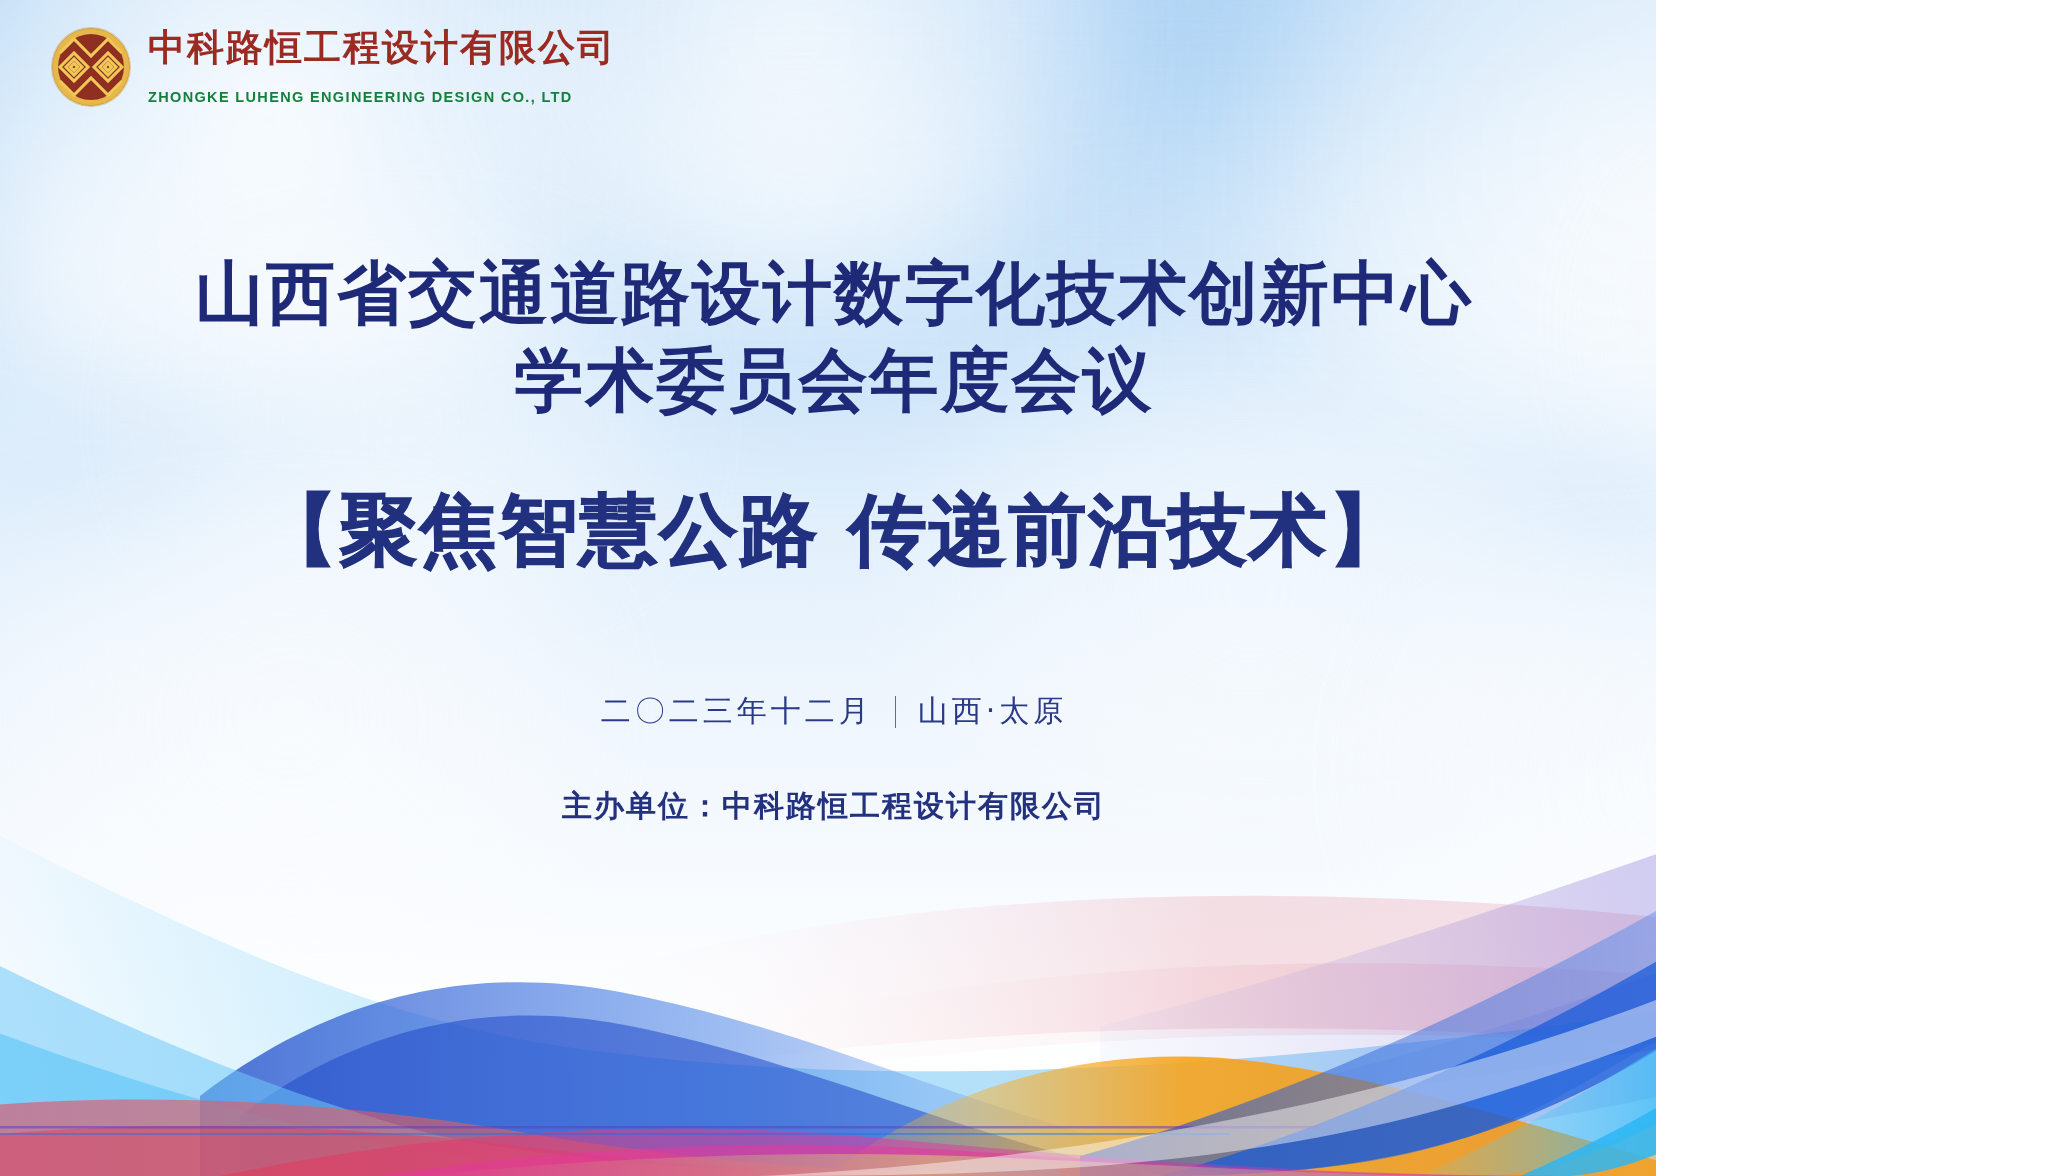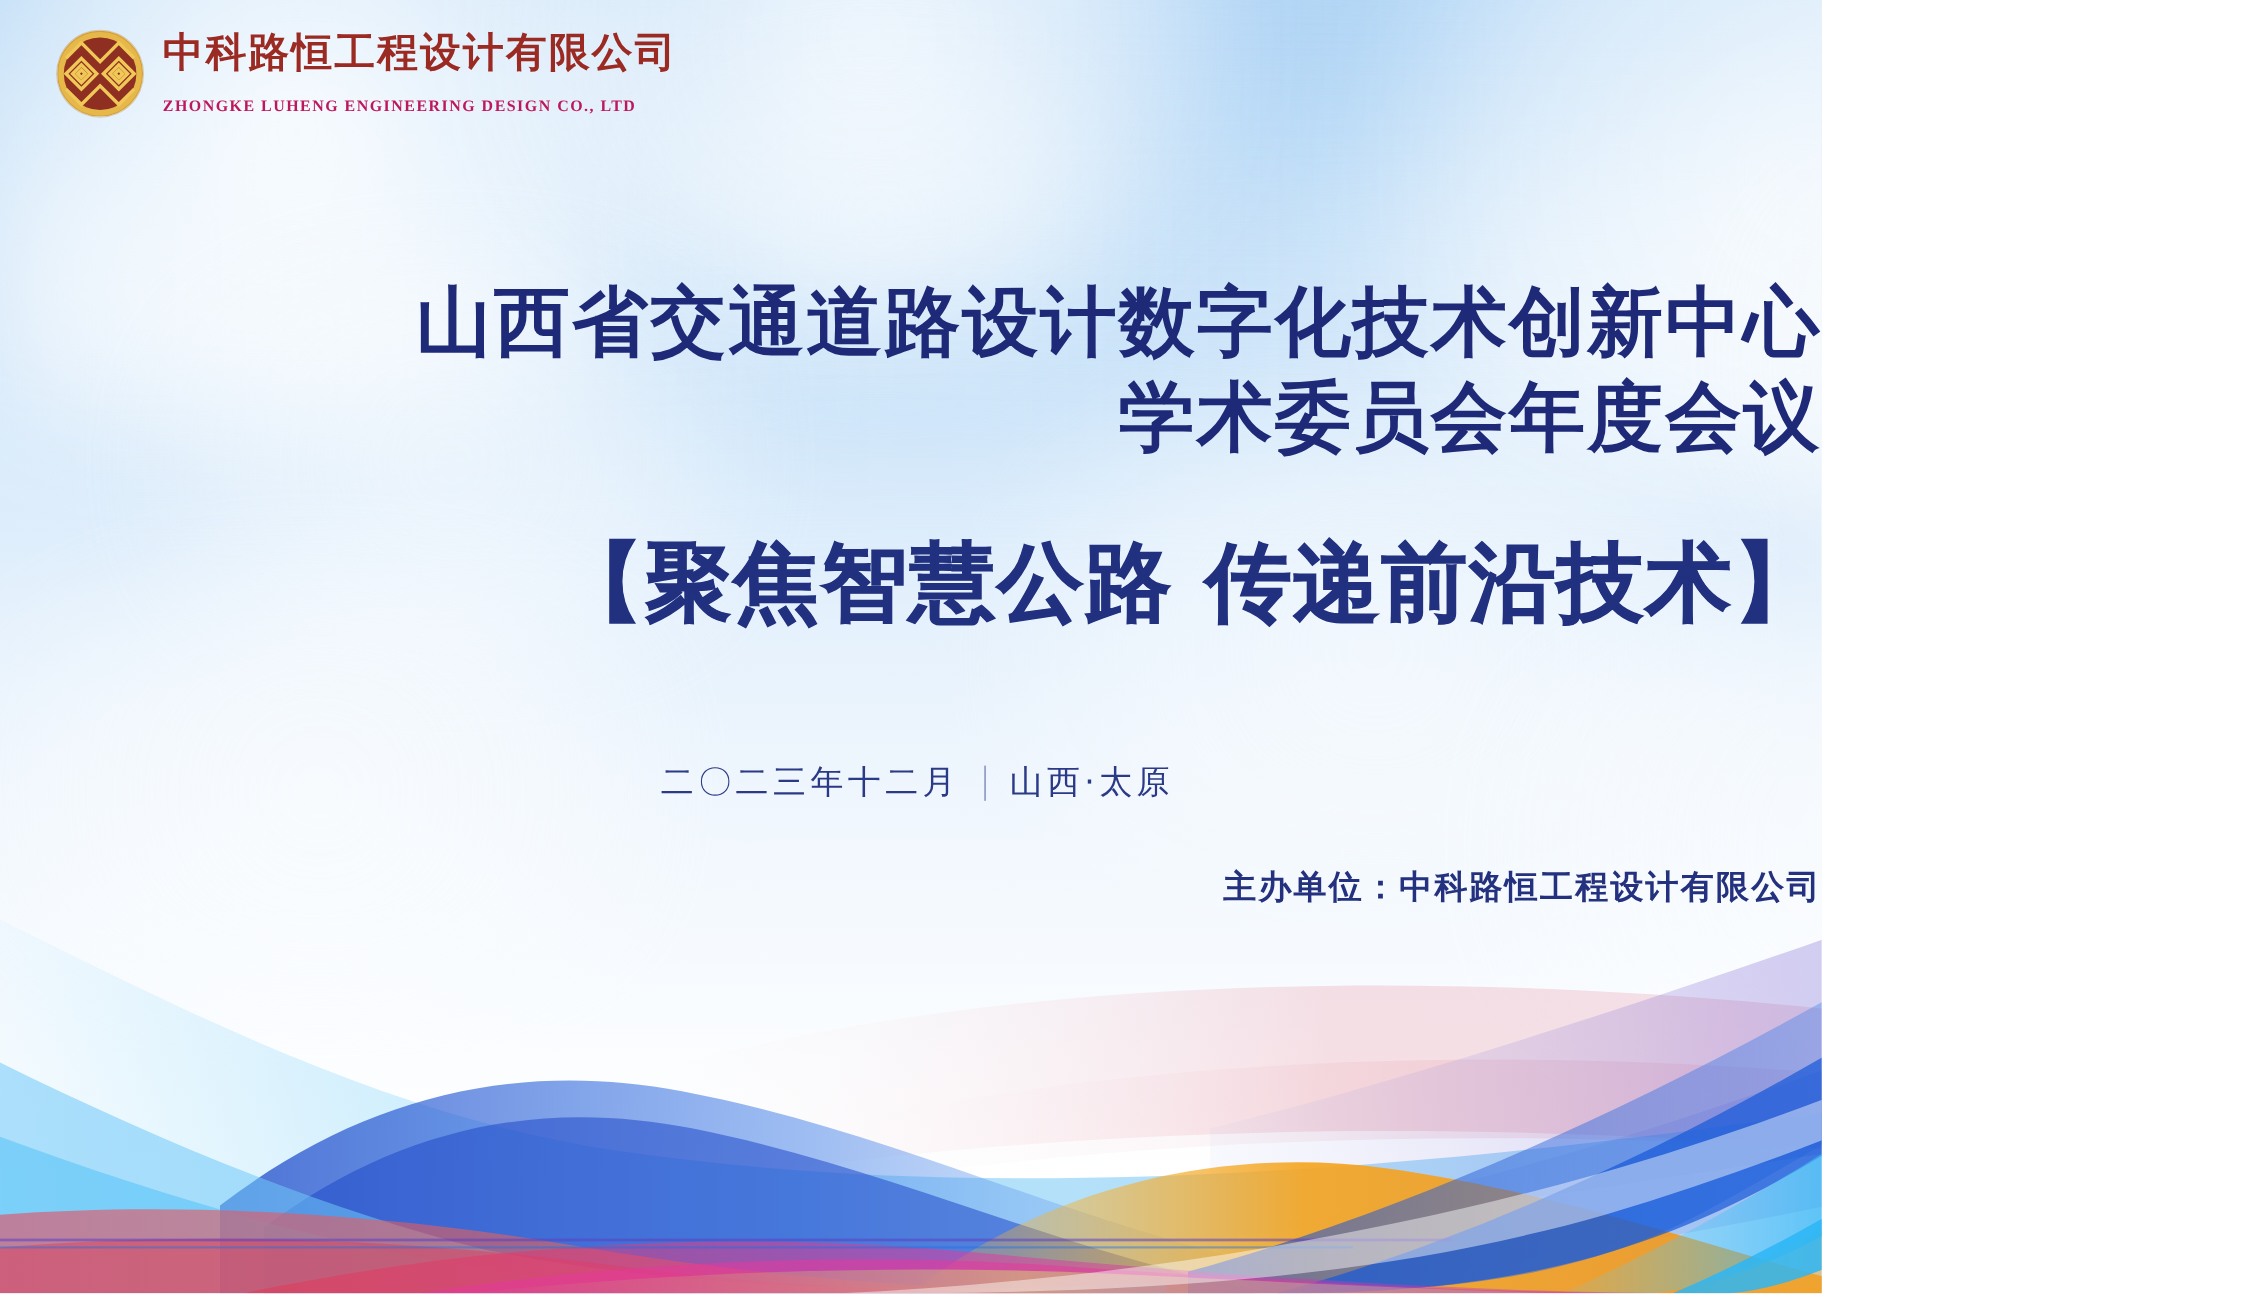--- a/index.html
+++ b/index.html
@@ -87,35 +87,35 @@
   .logo-cn {
     font-family: "DejaVu Sans", "Liberation Sans", sans-serif;
     font-size: 37px;
     font-weight: 700;
     color: #9b2a22;
     letter-spacing: 2px;
     white-space: nowrap;
   }
   .logo-en {
     margin-top: 24px;
-    font-family: Liberation Serif, serif;
+    font-family: Liberation Sans, sans-serif;
     font-size: 14.5px;
     font-weight: 700;
-    color: #be185d;
+    color: #15803d;
     letter-spacing: 1.35px;
     white-space: nowrap;
   }
 
   
   .content {
     position: absolute;
     left: 12px; right: 0;
     top: 250px;
     z-index: 25;
-    text-align: right;
+    text-align: center;
     color: #1d2c78;
   }
   .title {
     font-family: "DejaVu Sans", "Liberation Sans", sans-serif;
     font-size: 69px;
     font-weight: 700;
     line-height: 1.26;
     letter-spacing: 2px;
     color: #1e2a78;
     max-width: 1680px;

